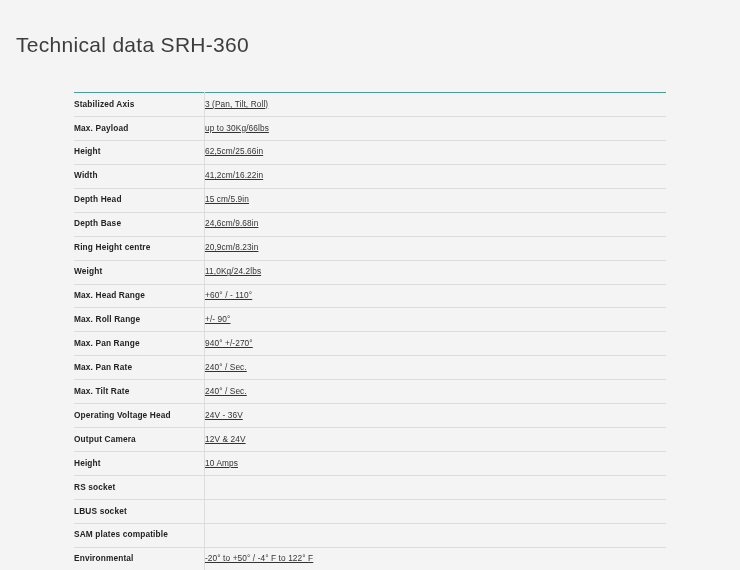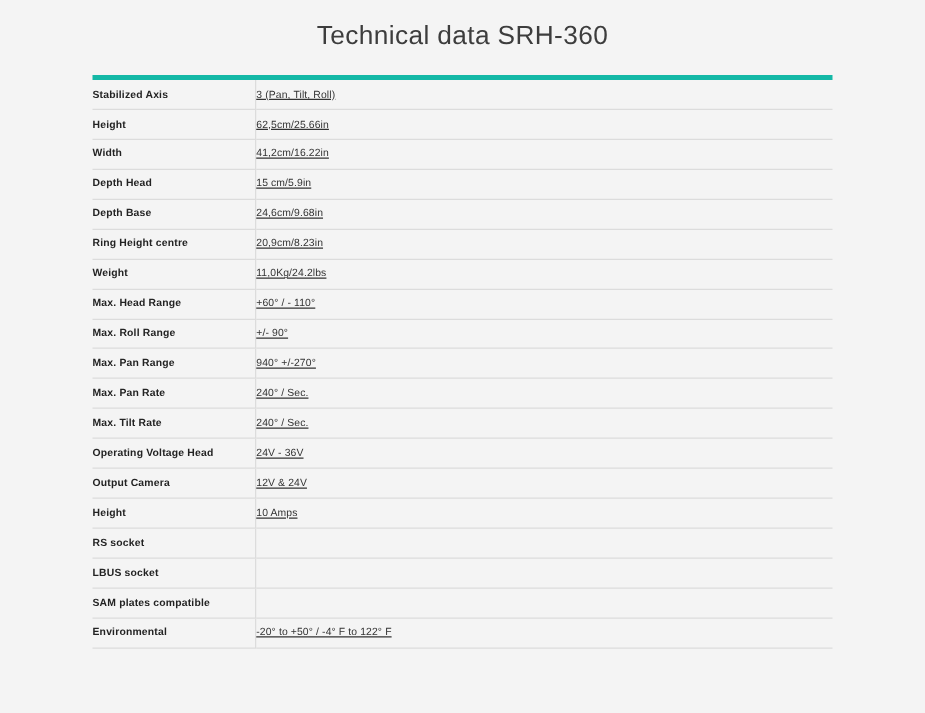--- a/index.html
+++ b/index.html
@@ -15,45 +15,44 @@
     overflow: hidden;
   }
   .page {
     width: 740px;
     height: 570px;
     position: relative;
     box-sizing: border-box;
     padding: 0;
   }
   .page-title {
-    text-align: center;
     font-size: 21px;
     font-weight: 400;
     color: #3d3d3d;
     letter-spacing: 0.3px;
-    margin: 0;
+    margin: 16px;
     padding-top: 17px;
     font-family: "Liberation Sans", sans-serif;
   }
   .spec-table-wrap {
     margin: 0 auto;
     width: 592px;
     padding-top: 19px;
   }
   table.spec-table {
     width: 100%;
     border-collapse: collapse;
     font-size: 8.3px;
     table-layout: fixed;
   }
   table.spec-table tr {
     border-bottom: 1px solid #dcdcdc;
   }
   table.spec-table tr:first-child {
-    border-top: 4px solid #14b8a6;
+    border-top: 1px solid #14b8a6;
   }
   table.spec-table td {
     padding: 6.6px 0 6.4px 0;
     vertical-align: middle;
     line-height: 1.2;
   }
   td.label-cell {
     width: 130px;
     padding-left: 8px;
     font-weight: bold;
@@ -73,20 +72,24 @@
 <body>
 
 <div class="page">
   <h1 class="page-title">Technical data SRH-360</h1>
   <div class="spec-table-wrap">
     <table class="spec-table">
       <tbody>
           <tr>
             <td class="label-cell">Stabilized Axis</td>
             <td class="value-cell">3 (Pan, Tilt, Roll)</td>
+          </tr>
+          <tr>
+            <td class="label-cell">Max. Payload</td>
+            <td class="value-cell">up to 30Kg/66lbs</td>
           </tr>
           <tr>
             <td class="label-cell">Height</td>
             <td class="value-cell">62,5cm/25.66in</td>
           </tr>
           <tr>
             <td class="label-cell">Width</td>
             <td class="value-cell">41,2cm/16.22in</td>
           </tr>
           <tr>

